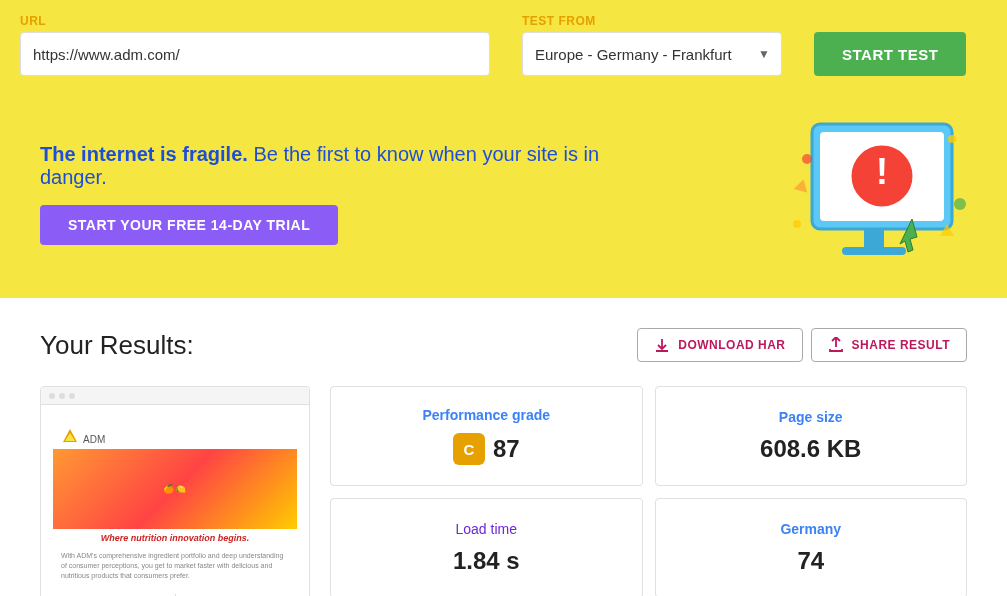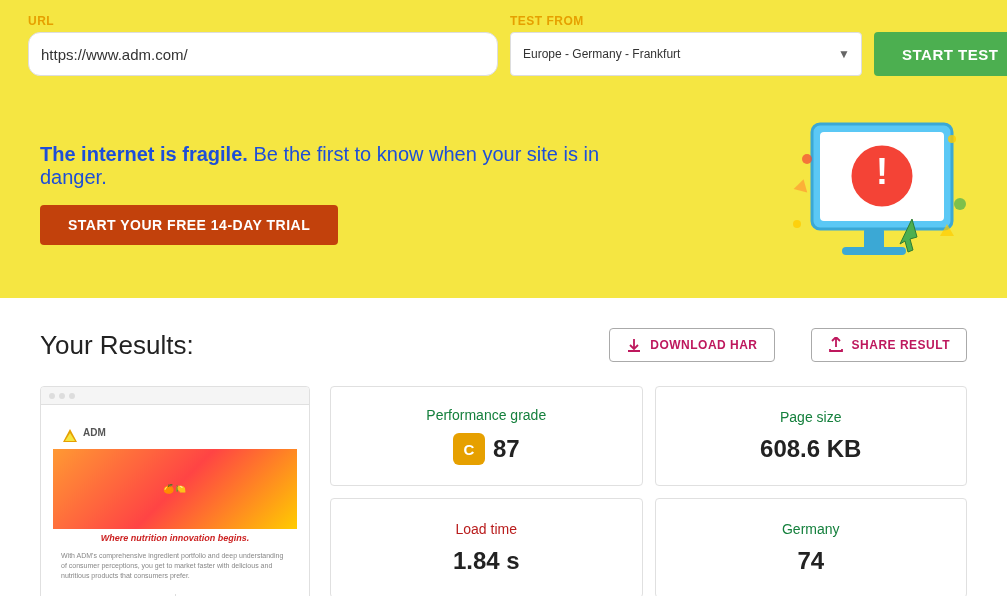--- a/index.html
+++ b/index.html
@@ -1,59 +1,59 @@
 <!DOCTYPE html>
 <html><head>
   <meta charset="utf-8">
   <style>
     * { box-sizing: border-box; margin: 0; padding: 0; }
     body { font-family: Arial, sans-serif; background: #fff; }
 
     
     .top-bar {
       background: #f5e642;
-      padding: 14px 20px 14px 28px;
+      padding: 14px 20px 14px 20px;
       display: flex;
       align-items: flex-end;
-      gap: 12px;
+      gap: 32px;
     }
     .field-group {
       display: flex;
       flex-direction: column;
       gap: 4px;
     }
     .field-label {
       font-size: 12px;
       font-weight: bold;
       color: #e6a000;
       text-transform: uppercase;
       letter-spacing: 0.5px;
     }
     .url-input {
       width: 470px;
       height: 44px;
       border: 1.5px solid #ddd;
-      border-radius: 12px;
+      border-radius: 4px;
       padding: 0 12px;
       font-size: 15px;
       color: #333;
       outline: none;
     }
     .select-wrapper {
       position: relative;
       display: flex;
       align-items: center;
     }
     .location-select {
-      width: 352px;
+      width: 260px;
       height: 44px;
       border: 1.5px solid #ddd;
       border-radius: 4px;
       padding: 0 36px 0 12px;
-      font-size: 12px;
+      font-size: 15px;
       color: #333;
       appearance: none;
       background: #fff;
       outline: none;
       cursor: pointer;
     }
     .select-arrow {
       position: absolute;
       right: 12px;
       pointer-events: none;
@@ -88,41 +88,41 @@
       flex: 1;
     }
     .banner-headline {
       font-size: 20px;
       color: #1d4ed8;
       margin-bottom: 16px;
       max-width: 600px;
     }
     .banner-headline strong { font-weight: 900; }
     .banner-cta-btn {
-      background: #c2410c;
+      background: #8b5cf6;
       color: #fff;
       border: none;
       border-radius: 4px;
       padding: 12px 28px;
       font-size: 14px;
       font-weight: bold;
       text-transform: uppercase;
       cursor: pointer;
       letter-spacing: 0.5px;
     }
 
     
     .results-section {
       padding: 30px 40px;
       background: #fff;
     }
     .results-header {
       display: flex;
       align-items: center;
-      gap: 36px;
+      gap: 8px;
       margin-bottom: 24px;
     }
     .results-title {
       font-size: 26px;
       font-weight: 400;
       color: #222;
       margin-right: auto;
     }
     .action-btn {
       display: flex;
@@ -173,22 +173,23 @@
       border-radius: 4px;
       padding: 20px 24px;
       display: flex;
       flex-direction: column;
       align-items: center;
       justify-content: center;
       gap: 10px;
     }
     .metric-label {
       font-size: 14px;
-      color: #15803d;
+      color: #3b82f6;
       text-align: center;
+      font-weight: bold;
     }
     .metric-label.highlight { color: #e6a000; font-weight: 500; }
     .metric-value {
       font-size: 24px;
       font-weight: bold;
       color: #222;
       display: flex;
       align-items: center;
       gap: 8px;
     }
@@ -222,23 +223,23 @@
       align-items: center;
       padding: 0 8px;
       gap: 4px;
     }
     .dot { width: 6px; height: 6px; border-radius: 50%; background: #ddd; }
     .page-mock-logo {
       text-align: center;
       padding: 10px 8px 4px;
       font-size: 10px;
       color: #555;
-      font-weight: bold;
-      display: flex;
-      align-items: flex-start;
+      font-weight: normal;
+      display: flex;
+      align-items: flex-end;
       gap: 4px;
       justify-content: flex-start;
     }
     .page-mock-img-placeholder {
       width: 100%;
       height: 80px;
       background: linear-gradient(135deg, #ff9933 0%, #ff4444 50%, #ffcc00 100%);
       display: flex;
       align-items: center;
       justify-content: center;
@@ -374,21 +375,21 @@
       </div>
 
       <div class="metric-card">
         <span class="metric-label">Page size</span>
         <div class="metric-value">
           <span>608.6 KB</span>
         </div>
       </div>
 
       <div class="metric-card">
-        <span class="metric-label highlight" style="color:#b91c1c;">Load time</span>
+        <span class="metric-label highlight" style="color:#6d28d9;">Load time</span>
         <div class="metric-value">
           <span>1.84 s</span>
         </div>
       </div>
 
       <div class="metric-card">
         <span class="metric-label">Germany</span>
         <div class="metric-value">
           <span>74</span>
         </div>

